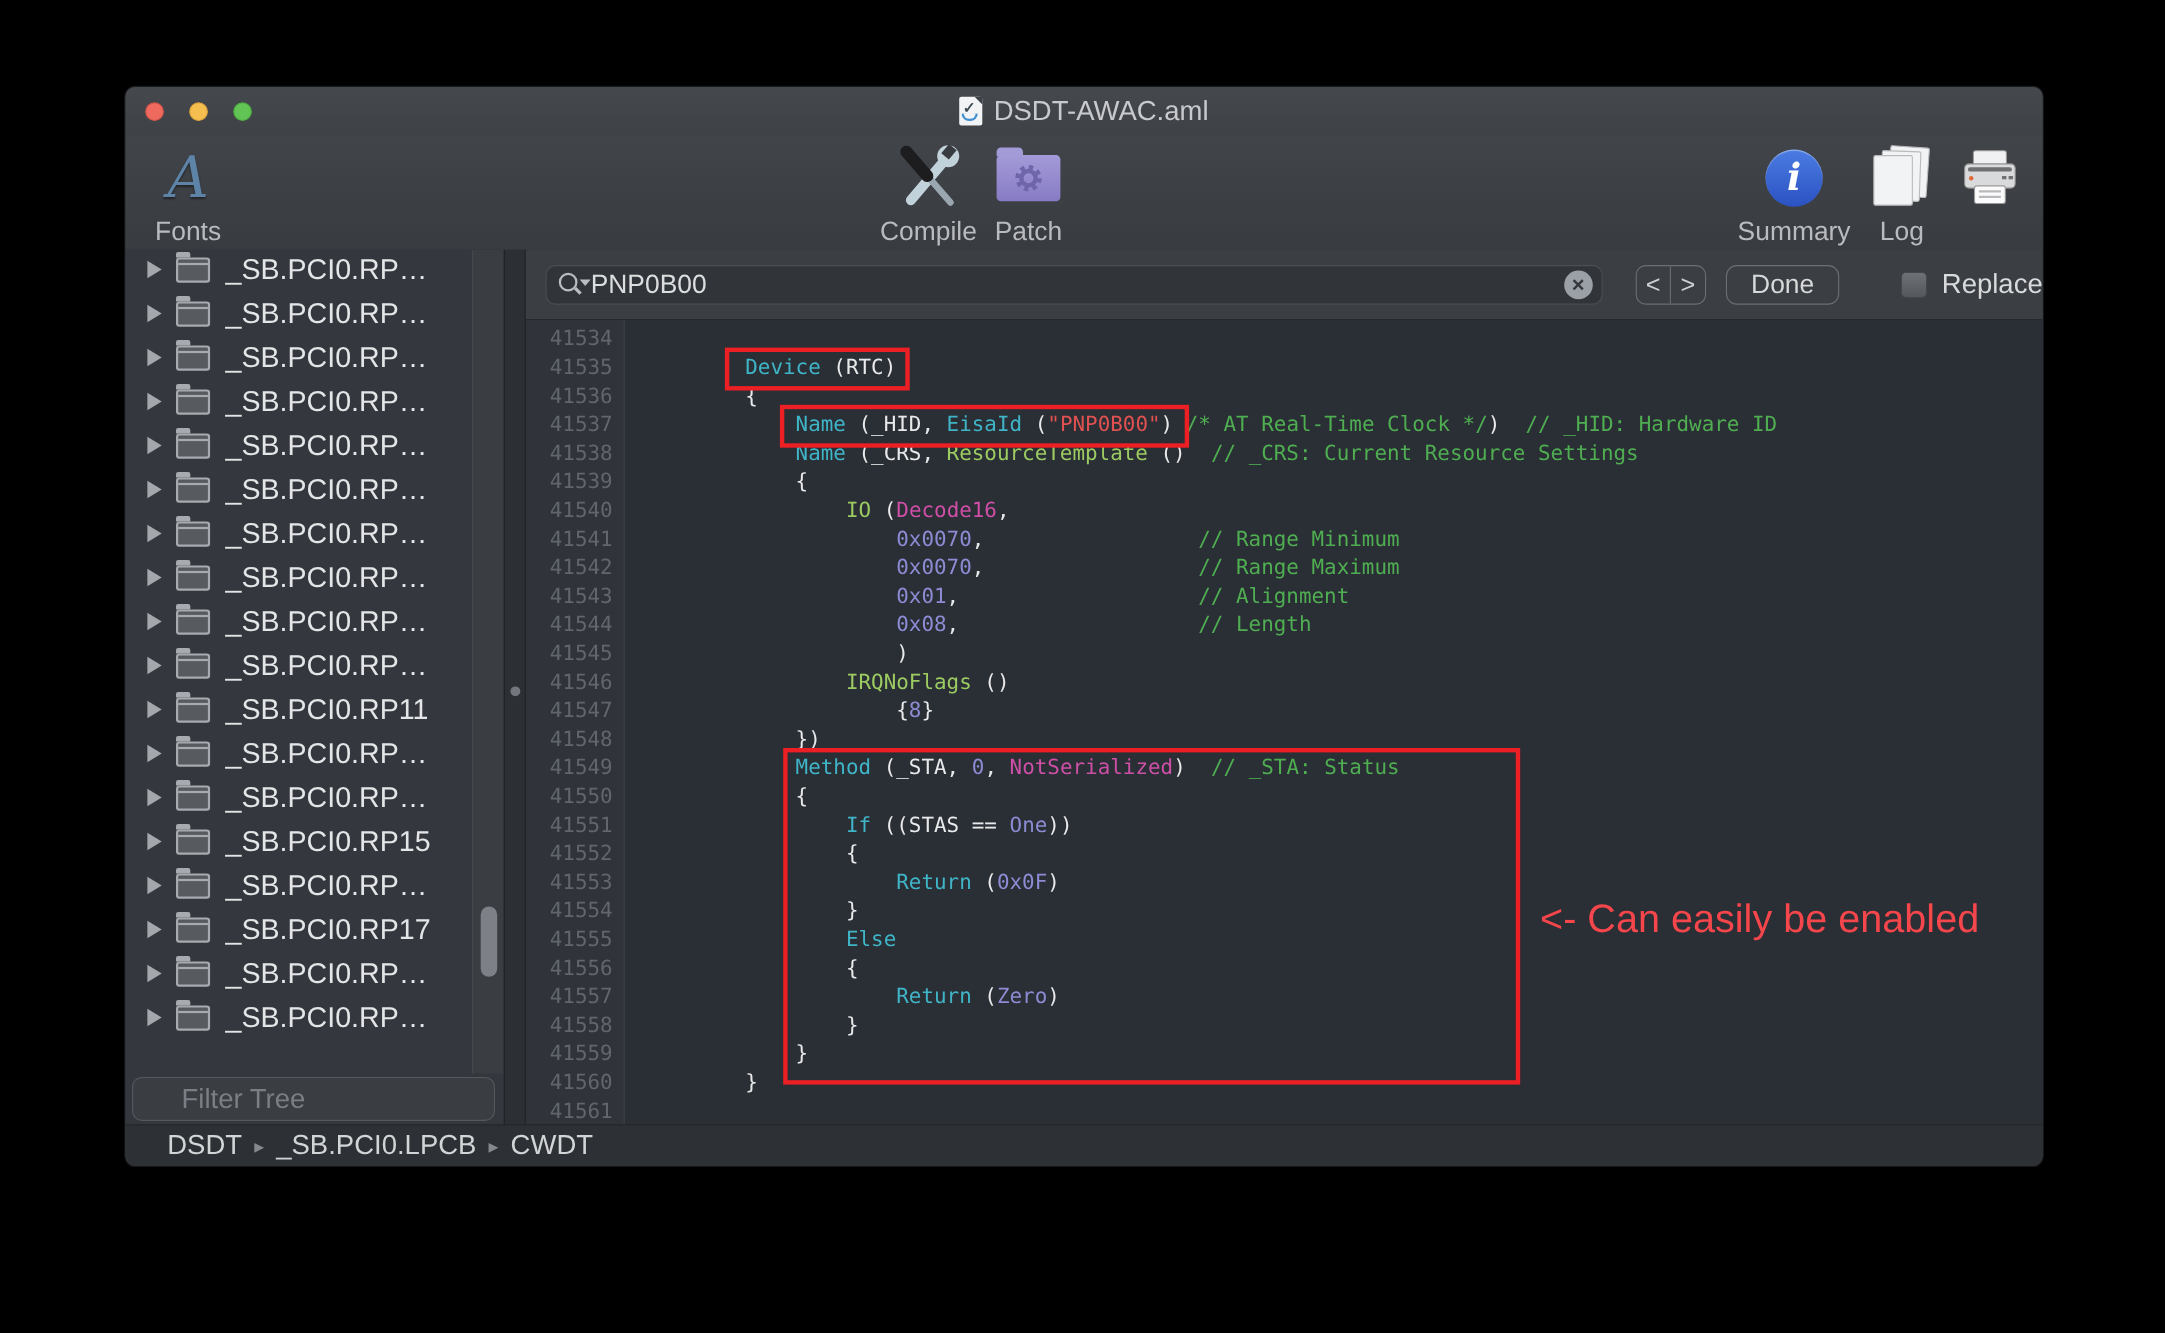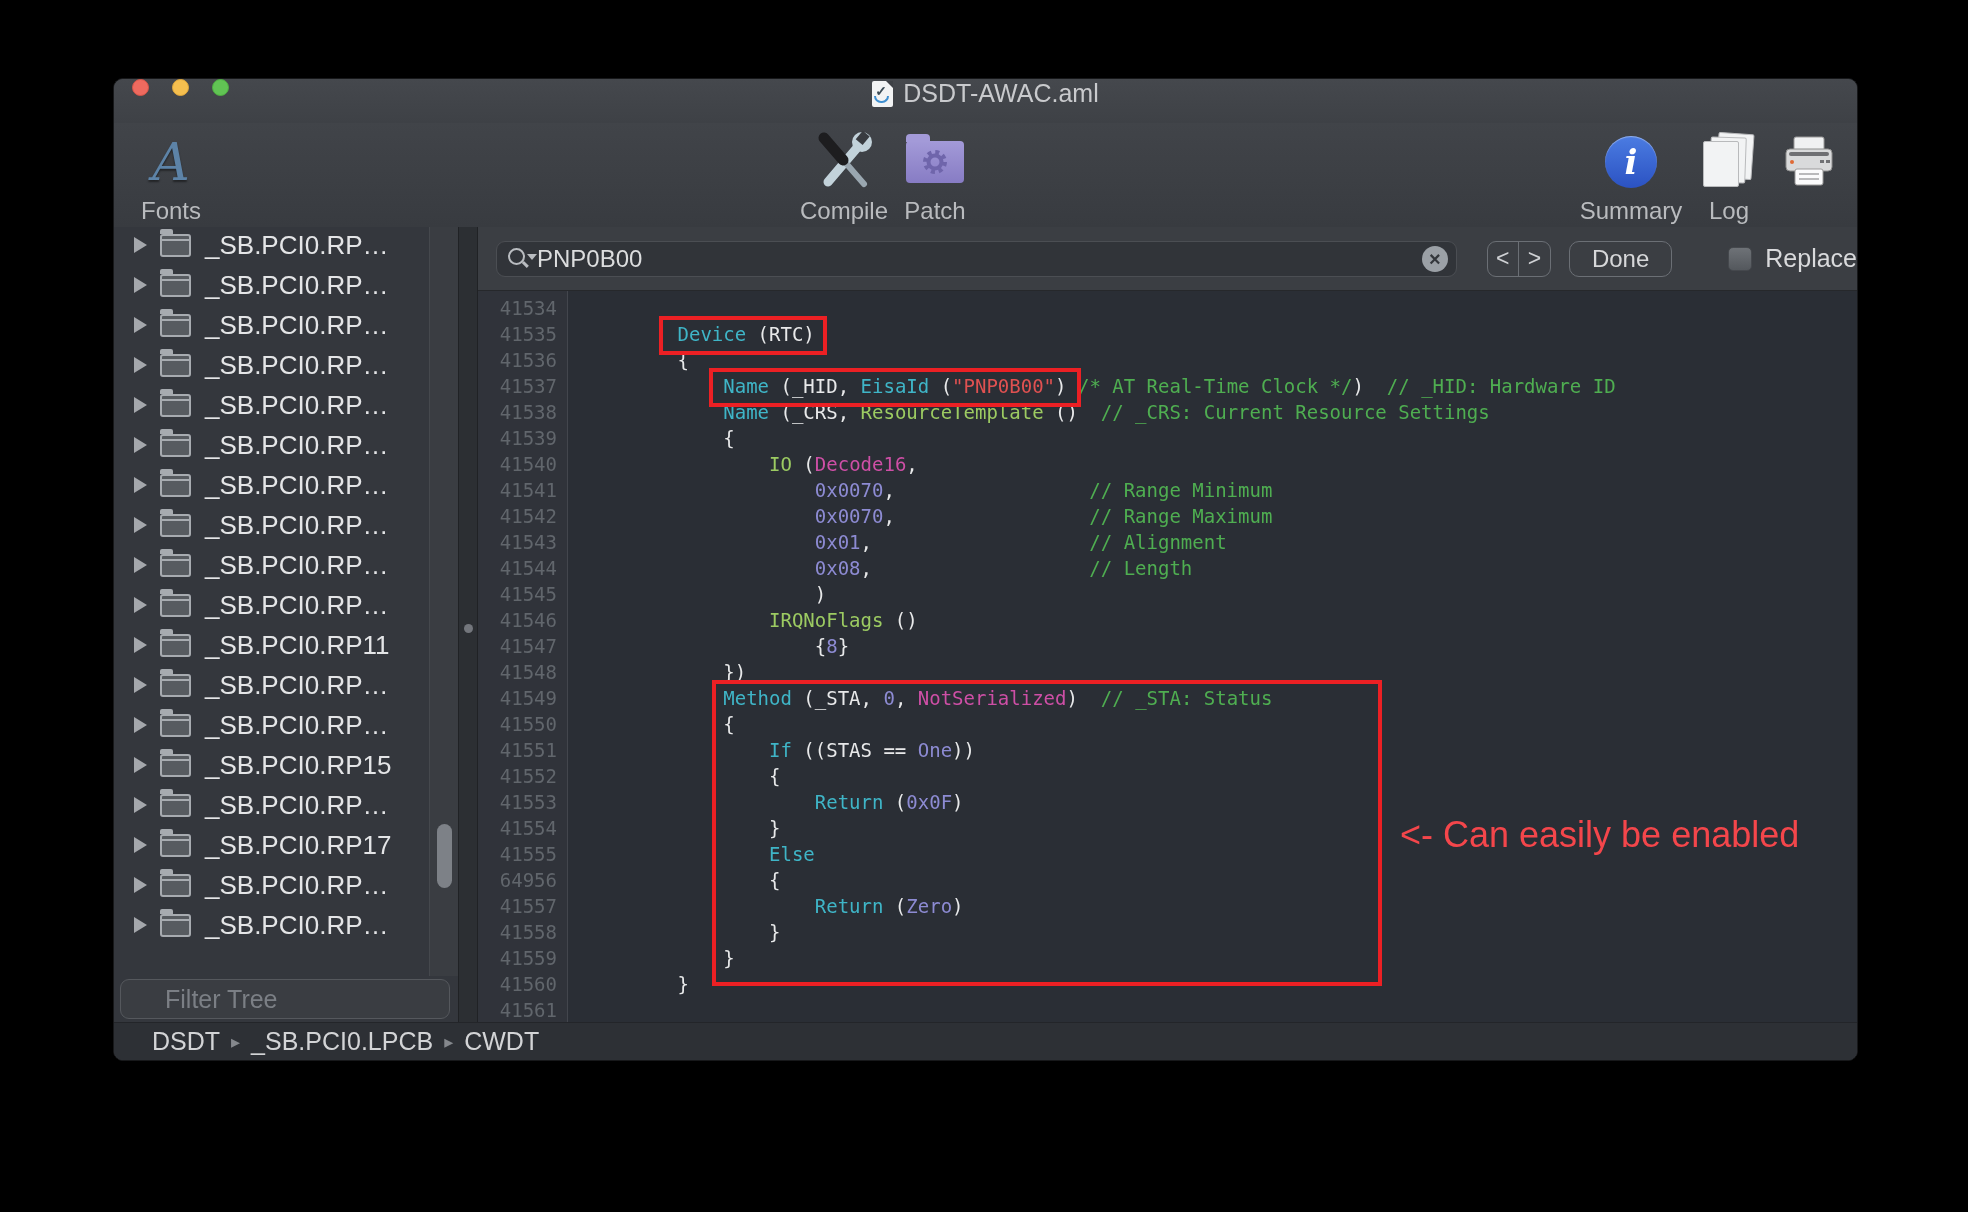--- a/index.html
+++ b/index.html
@@ -7,21 +7,21 @@
               font-family:"Liberation Sans", sans-serif; }
 
   
   .window { position:absolute; left:113px; top:78px; width:1745px; height:983px;
             border-radius:10px; overflow:hidden; background:#3b3e43;
             border:1px solid #17181a; box-shadow:0 30px 80px rgba(0,0,0,.75);
             display:flex; flex-direction:column; }
 
   
   .titlebar { height:44px; flex:0 0 44px; background:linear-gradient(#45484d,#3e4146);
-              position:relative; display:flex; }
+              position:relative; display:flex; align-items:center; }
   .lights { display:flex; gap:23px; padding-left:18px; }
   .light { width:17px; height:17px; border-radius:50%; }
   .light.red    { background:#ee6a5f; border:1px solid #d65549; }
   .light.yellow { background:#f5bf4f; border:1px solid #dfa73c; }
   .light.green  { background:#61c454; border:1px solid #4eae42; }
   .titlewrap { position:absolute; left:0; right:0; display:flex; justify-content:center;
                align-items:center; gap:10px; pointer-events:none; }
   .docicon { width:21px; height:26px; background:#f2f3f4; border-radius:2px; position:relative; }
   .docicon::before { content:""; position:absolute; right:0; top:0; border-style:solid;
                border-width:0 7px 7px 0; border-color:transparent #3e4146 transparent transparent; }
@@ -378,21 +378,21 @@
             <div>41546</div>
             <div>41547</div>
             <div>41548</div>
             <div>41549</div>
             <div>41550</div>
             <div>41551</div>
             <div>41552</div>
             <div>41553</div>
             <div>41554</div>
             <div>41555</div>
-            <div>64956</div>
+            <div>41556</div>
             <div>41557</div>
             <div>41558</div>
             <div>41559</div>
             <div>41560</div>
             <div>41561</div>
           </div>
         <div class="codepane" id="code"><div>&nbsp;</div><div><span class="tk-p">        </span><span class="tk-kw">Device</span><span class="tk-p"> (RTC)</span></div><div><span class="tk-p">        {</span></div><div><span class="tk-p">            </span><span class="tk-kw">Name</span><span class="tk-p"> (_HID, </span><span class="tk-kw">EisaId</span><span class="tk-p"> (</span><span class="tk-str">"PNP0B00"</span><span class="tk-p">) </span><span class="tk-com">/* AT Real-Time Clock */</span><span class="tk-p">)  </span><span class="tk-com">// _HID: Hardware ID</span></div><div><span class="tk-p">            </span><span class="tk-kw">Name</span><span class="tk-p"> (_CRS, </span><span class="tk-res">ResourceTemplate</span><span class="tk-p"> ()  </span><span class="tk-com">// _CRS: Current Resource Settings</span></div><div><span class="tk-p">            {</span></div><div><span class="tk-p">                </span><span class="tk-res">IO</span><span class="tk-p"> (</span><span class="tk-mac">Decode16</span><span class="tk-p">,</span></div><div><span class="tk-p">                    </span><span class="tk-num">0x0070</span><span class="tk-p">,                 </span><span class="tk-com">// Range Minimum</span></div><div><span class="tk-p">                    </span><span class="tk-num">0x0070</span><span class="tk-p">,                 </span><span class="tk-com">// Range Maximum</span></div><div><span class="tk-p">                    </span><span class="tk-num">0x01</span><span class="tk-p">,                   </span><span class="tk-com">// Alignment</span></div><div><span class="tk-p">                    </span><span class="tk-num">0x08</span><span class="tk-p">,                   </span><span class="tk-com">// Length</span></div><div><span class="tk-p">                    )</span></div><div><span class="tk-p">                </span><span class="tk-res">IRQNoFlags</span><span class="tk-p"> ()</span></div><div><span class="tk-p">                    {</span><span class="tk-num">8</span><span class="tk-p">}</span></div><div><span class="tk-p">            })</span></div><div><span class="tk-p">            </span><span class="tk-kw">Method</span><span class="tk-p"> (_STA, </span><span class="tk-num">0</span><span class="tk-p">, </span><span class="tk-mac">NotSerialized</span><span class="tk-p">)  </span><span class="tk-com">// _STA: Status</span></div><div><span class="tk-p">            {</span></div><div><span class="tk-p">                </span><span class="tk-kw">If</span><span class="tk-p"> ((STAS == </span><span class="tk-num">One</span><span class="tk-p">))</span></div><div><span class="tk-p">                {</span></div><div><span class="tk-p">                    </span><span class="tk-kw">Return</span><span class="tk-p"> (</span><span class="tk-num">0x0F</span><span class="tk-p">)</span></div><div><span class="tk-p">                }</span></div><div><span class="tk-p">                </span><span class="tk-kw">Else</span></div><div><span class="tk-p">                {</span></div><div><span class="tk-p">                    </span><span class="tk-kw">Return</span><span class="tk-p"> (</span><span class="tk-num">Zero</span><span class="tk-p">)</span></div><div><span class="tk-p">                }</span></div><div><span class="tk-p">            }</span></div><div><span class="tk-p">        }</span></div><div>&nbsp;</div></div>
       </div>
     </div>
   </div>

